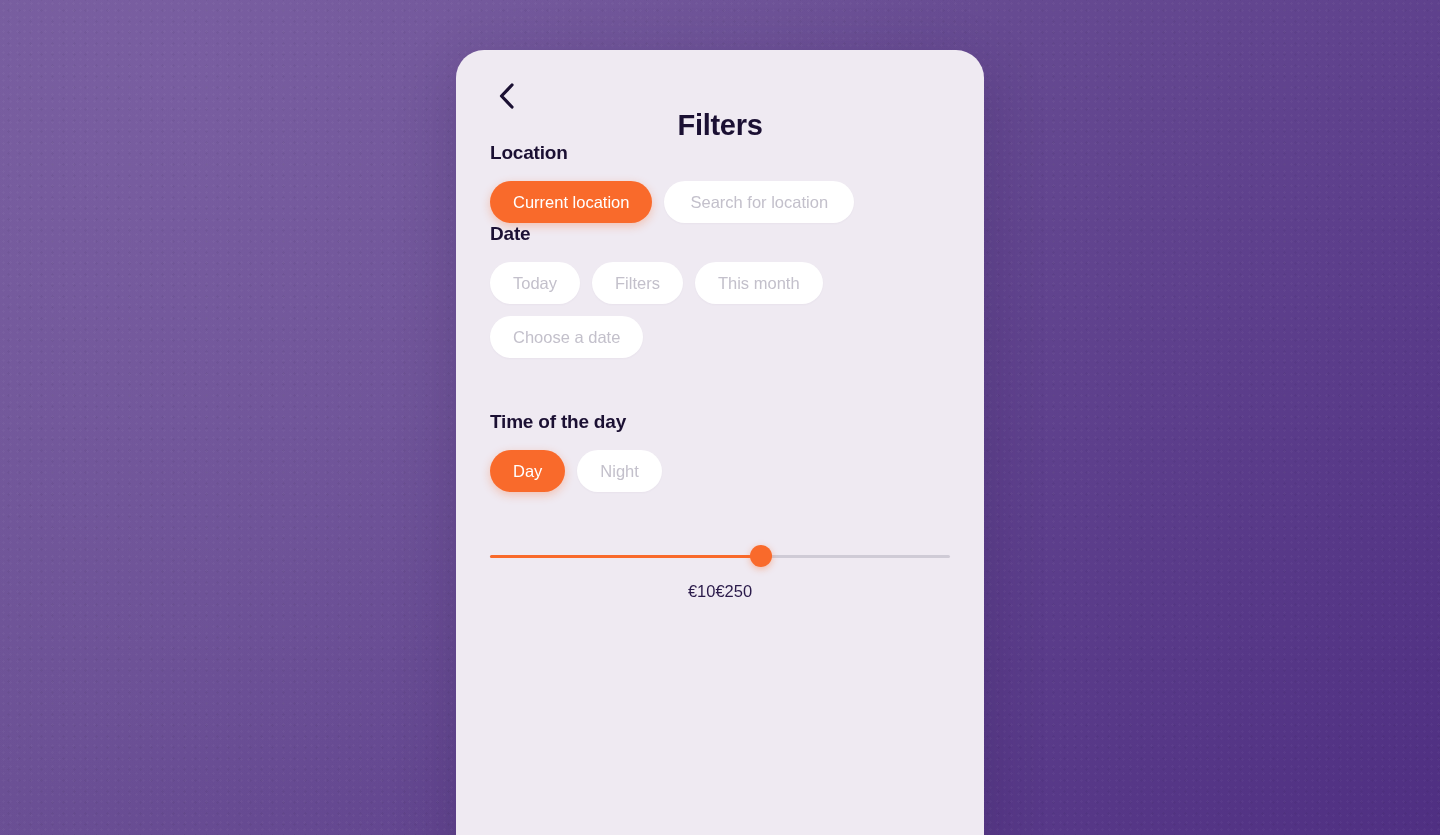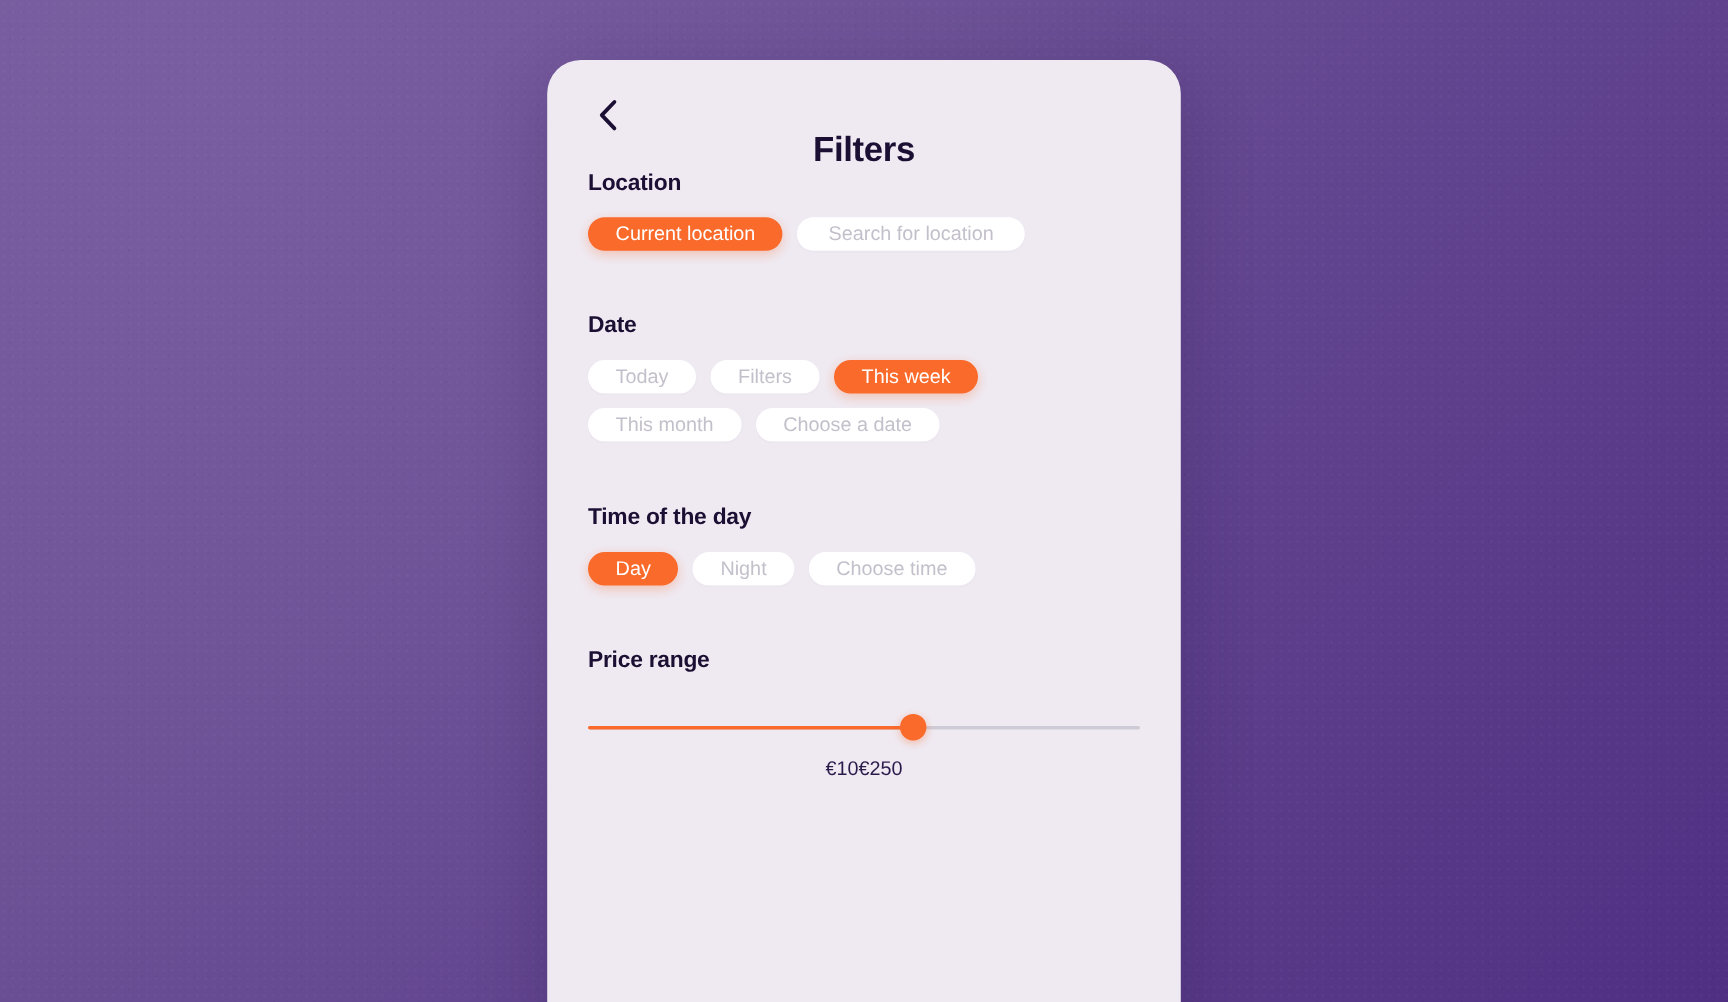--- a/index.html
+++ b/index.html
@@ -87,21 +87,21 @@
   }
 
   .chip-row {
     display: flex;
     flex-wrap: wrap;
     gap: 12px;
     margin-top: 17px;
   }
 
   .chip {
-    height: 28px;
+    height: 42px;
     padding: 0 23px;
     border-radius: 21px;
     border: none;
     display: inline-flex;
     align-items: center;
     justify-content: center;
     font-family: "Liberation Sans", sans-serif;
     font-size: 16.5px;
     cursor: pointer;
     white-space: nowrap;
@@ -114,21 +114,21 @@
   .chip.selected {
     background: #f96a2b;
     color: #ffffff;
     box-shadow: 0 3px 10px rgba(249,106,43,0.32);
   }
 
   .chip.wide { padding: 0 26px; }
 
   
   .block-location { }
-  .block-date     { margin-top: 52px; }
+  .block-date     { }
   .block-time     { margin-top: 53px; }
   .block-price    { margin-top: 52px; }
 
   
   .slider-wrap {
     margin-top: 32px;
     position: relative;
     height: 24px;
   }
 
@@ -195,37 +195,34 @@
         <button class="chip selected">Current location</button>
         <button class="chip wide">Search for location</button>
       </div>
     </div>
 
     <div class="section block-date">
       <div class="section-title">Date</div>
       <div class="chip-row">
         <button class="chip">Today</button>
         <button class="chip">Filters</button>
-        <button class="chip selected">This week</button>
         <button class="chip">This month</button>
         <button class="chip">Choose a date</button>
       </div>
     </div>
 
     <div class="section block-time">
       <div class="section-title">Time of the day</div>
       <div class="chip-row">
         <button class="chip selected">Day</button>
         <button class="chip">Night</button>
-        <button class="chip">Choose time</button>
       </div>
     </div>
 
     <div class="section block-price">
-      <div class="section-title">Price range</div>
 
       <div class="slider-wrap">
         <div class="slider-track"></div>
         <div class="slider-fill" style="width: 59%;"></div>
         <div class="slider-thumb" style="left: 59%;"></div>
       </div>
 
       <div class="price-labels">
         <span>€10</span>
         <span>€250</span>

